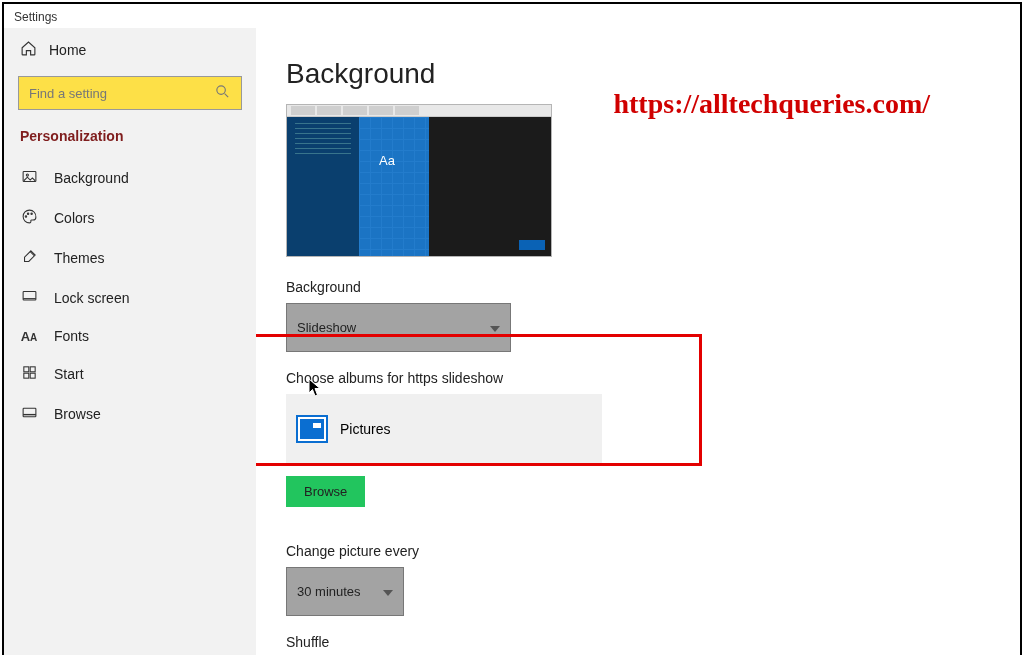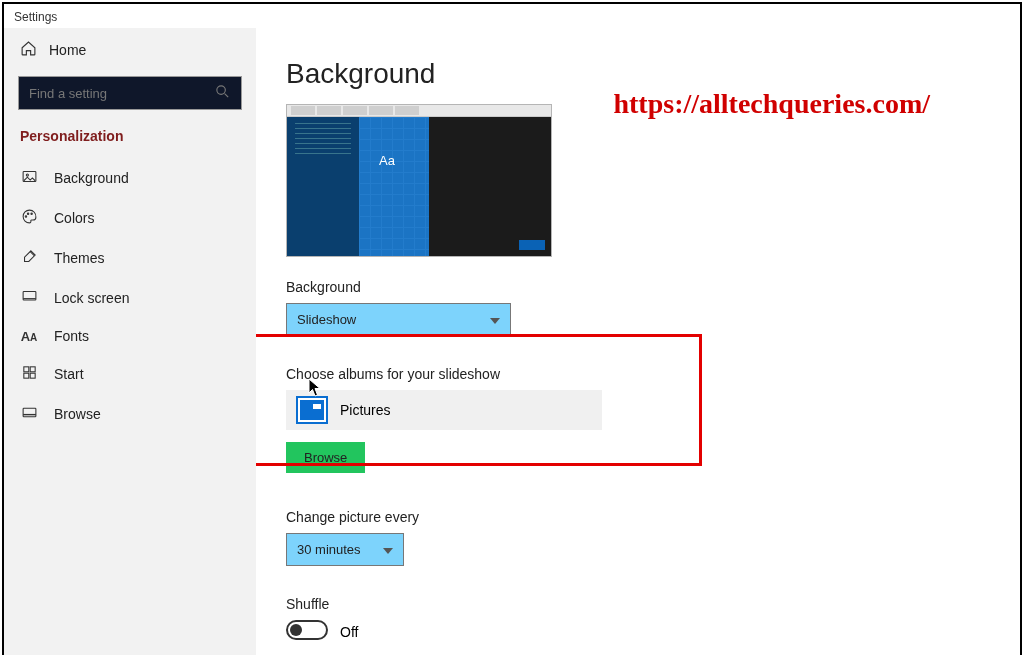--- a/index.html
+++ b/index.html
@@ -2,43 +2,43 @@
 <html><head>
 <meta charset="utf-8">
 <style>
   * { box-sizing: border-box; margin: 0; padding: 0; font-family: "Segoe UI", Arial, sans-serif; }
   body { background: #fff; width: 1024px; height: 657px; overflow: hidden; position: relative; }
   .frame { position: absolute; inset: 2px; border: 2px solid #000; }
   .app-title { font-size: 12px; color: #333; padding: 6px 24px 4px 10px; }
   .container { display: flex; height: calc(100% - 22px); }
   .sidebar { width: 252px; background: #f2f2f2; padding: 0 12px 0 12px; display: flex; flex-direction: column; gap: 0; }
   .home-row { display: flex; align-items: center; gap: 12px; padding: 12px 4px 12px 4px; font-size: 14px; color: #222; }
-  .search-box { display: flex; align-items: center; justify-content: space-between; border: 1px solid #999; background: #0f172a; padding: 6px 10px; font-size: 13px; color: #777; margin: 4px 2px 14px 2px; }
+  .search-box { display: flex; align-items: center; justify-content: space-between; border: 1px solid #999; background: #fde047; padding: 6px 10px; font-size: 13px; color: #777; margin: 4px 2px 14px 2px; }
   .section-head { font-size: 14px; font-weight: 600; color: #7f1d1d; padding: 4px 4px 14px 4px; }
   .nav-item { display:flex; align-items:center; gap: 16px; padding: 10px 4px; font-size: 14px; color: #222; }
   .nav-item .icon { width: 18px; text-align: center; color: #333; }
   .content { flex:1; padding: 30px 30px 8px 30px; overflow: hidden; position: relative; background:#fff; }
   .page-head { font-size: 28px; font-weight: 400; color: #222; margin-bottom: 14px; }
   .preview { width: 266px; height: 153px; border: 1px solid #b5b5b5; background: #f4f5f6; position: relative; overflow: hidden; margin-bottom: 22px; }
   .preview .tab-strip { height: 12px; background: #e8e8e8; border-bottom:1px solid #ccc; display:flex; gap:2px; padding:1px 4px; }
   .preview .tab-strip span { width:24px; background:#cfcfcf; }
   .preview .lower { display:flex; height:calc(100% - 12px); }
   .preview .panel { background:#0a3f6e; width: 72px; display:flex; flex-direction:column; gap:4px; padding:6px 8px; }
   .preview .panel hr{ border:0; border-top:1px solid #6aa; opacity:.5; }
   .preview .center { background:#1b74c4; width:70px; position:relative; overflow: hidden; }
   .preview .center .aa{ position:absolute; left:20px; top:36px; font-size:13px; color:#fff; }
   .preview .center .grid{ position:absolute; inset:0; background-image:linear-gradient(#2f89d9 1px,transparent 1px),linear-gradient(90deg,#2f89d9 1px,transparent 1px); background-size:11px 11px; opacity:.4; }
   .preview .dark { background:#1b1b1b; flex:1; position:relative; }
   .preview .dark .btn{ position:absolute; right:6px; bottom:6px; width:26px; height:10px; background:#0a62b5; }
   .label { font-size: 14px; color: #222; margin-bottom: 8px; }
-  .dropdown { width:225px; border:1px solid #777; padding:8px 10px; font-size:13px; color:#222; display:flex; justify-content:space-between; align-items:center; background:#7dd3fc; margin-bottom: 12px; }
+  .dropdown { width:225px; border:1px solid #777; padding:16px 10px; font-size:13px; color:#222; display:flex; justify-content:space-between; align-items:center; background:#a3a3a3; }
   .dropdown.small { width: 118px; }
   .chev::after{ content:""; display:inline-block; border-left:5px solid transparent; border-right:5px solid transparent; border-top:6px solid #555; }
   .highlight-box { position:absolute; border:3px solid #e30000; pointer-events:none; }
-  .album-row { width: 316px; background:#f0f0f0; padding:8px 12px; display:flex; align-items:center; gap:14px; margin-bottom:12px; font-size:14px; }
+  .album-row { width: 316px; background:#f0f0f0; padding:23px 12px; display:flex; align-items:center; gap:14px; margin-bottom:12px; font-size:14px; }
   .album-row .folder-ic{ width:28px; height:24px; background:#0a6ed1; border:2px solid #fff; outline:2px solid #0a6ed1; position:relative; }
   .album-row .folder-ic::after{ content:""; position:absolute; right:3px; top:4px; width:8px; height:5px; background:#fff; }
   .btn-gray { background:#22c55e; border:none; padding:8px 18px; font-size:13px; color:#222; display:inline-block; }
   .spacer { height: 18px; }
   .toggle-row{ display:flex; align-items:flex-end; gap:12px; font-size:14px; margin-bottom:18px; }
   .toggle{ width:42px; height:20px; border:2px solid #333; border-radius:12px; position:relative; background:#fff; }
   .toggle .knob{ position:absolute; left:2px; top:2px; width:12px; height:12px; background:#333; border-radius:50%; }
   .watermark{ position:absolute; right:90px; top:60px; color:#d00000; font-weight:bold; font-size:28px; font-family: Georgia, 'Times New Roman', serif; }
   .cursor{ position:absolute; pointer-events:none; }
   svg.ic{ width:17px; height:17px; }
@@ -157,21 +157,21 @@
       </div>
 
       <div class="label">Background</div>
       <div class="dropdown">
         <span>Slideshow</span>
         <span class="chev"></span>
       </div>
 
       <div class="spacer"></div>
 
-      <div class="label">Choose albums for your slideshow</div>
+      <div class="label">Choose albums for https slideshow</div>
       <div class="album-row">
         <span class="folder-ic"></span>
         <span>Pictures</span>
       </div>
       <button class="btn-gray">Browse</button>
 
       <div class="spacer"></div>
       <div class="spacer"></div>
 
       <div class="label">Change picture every</div>

